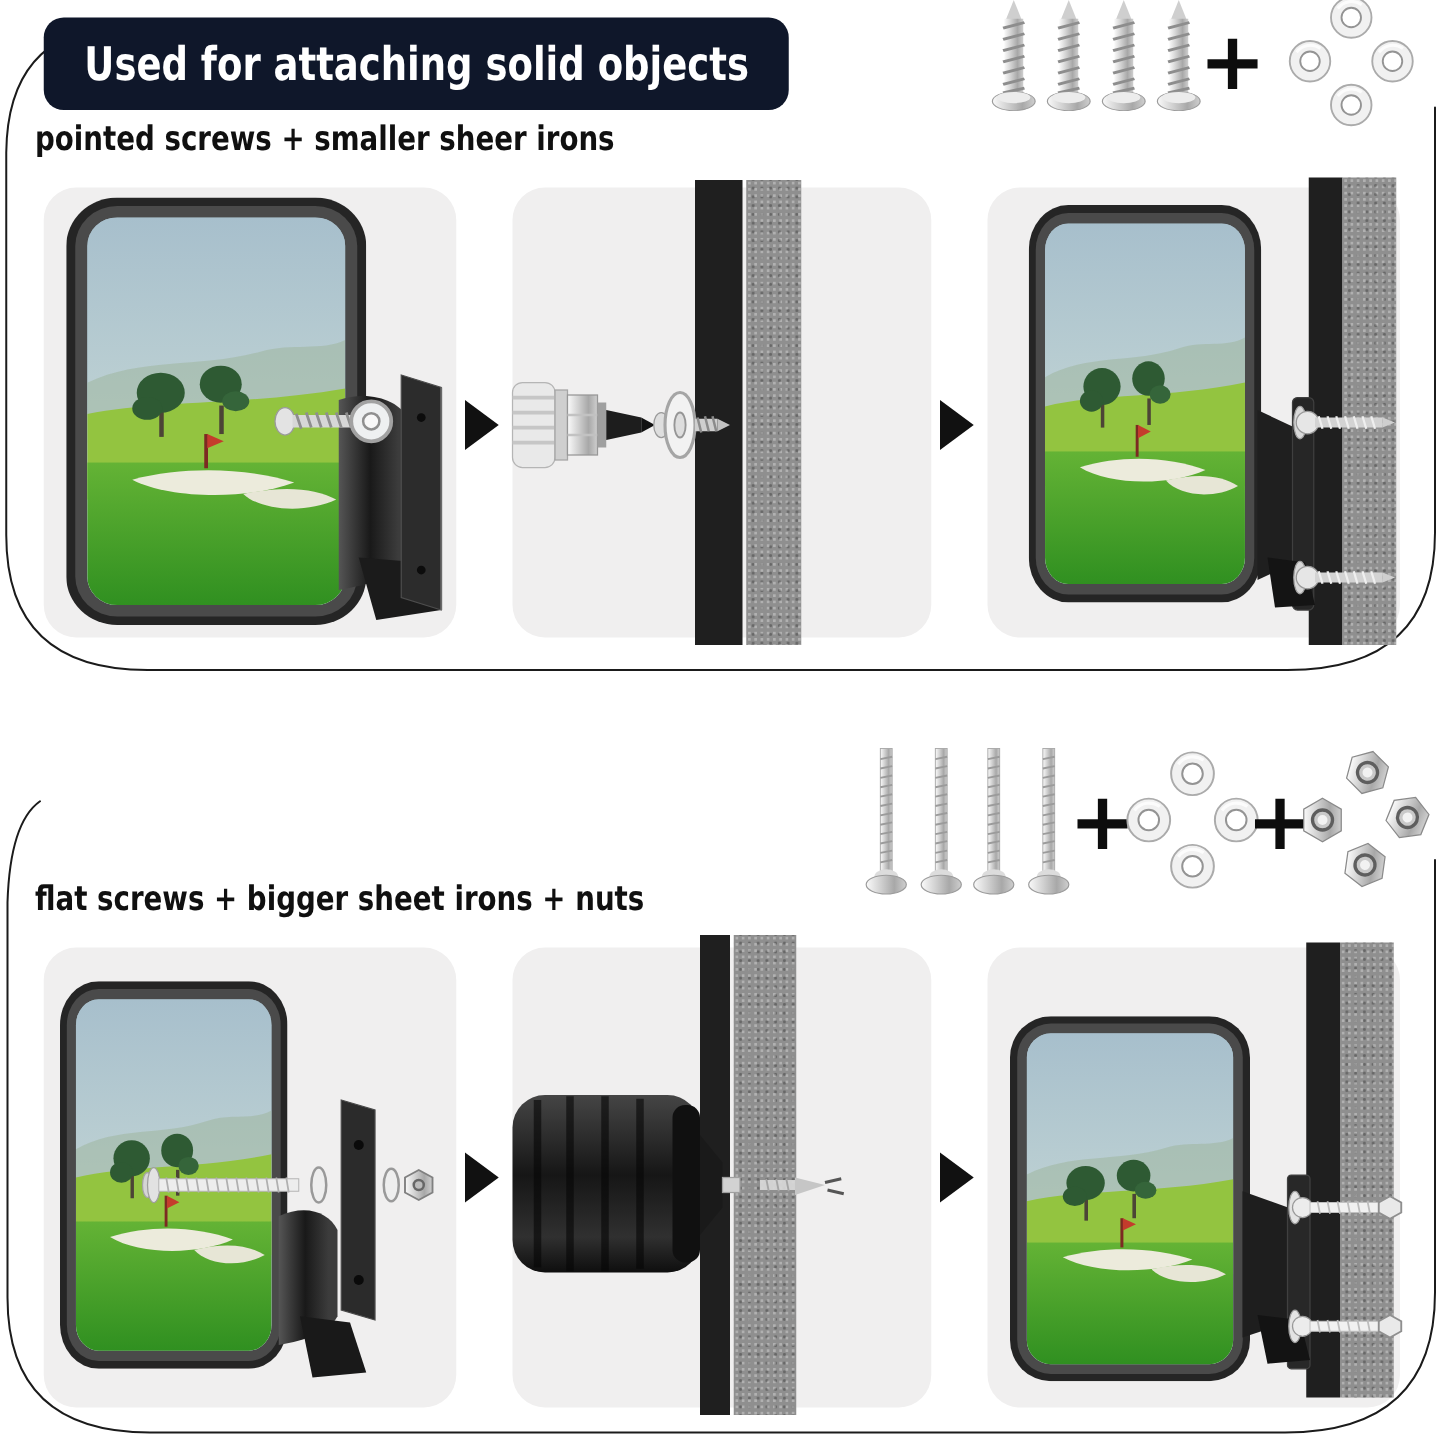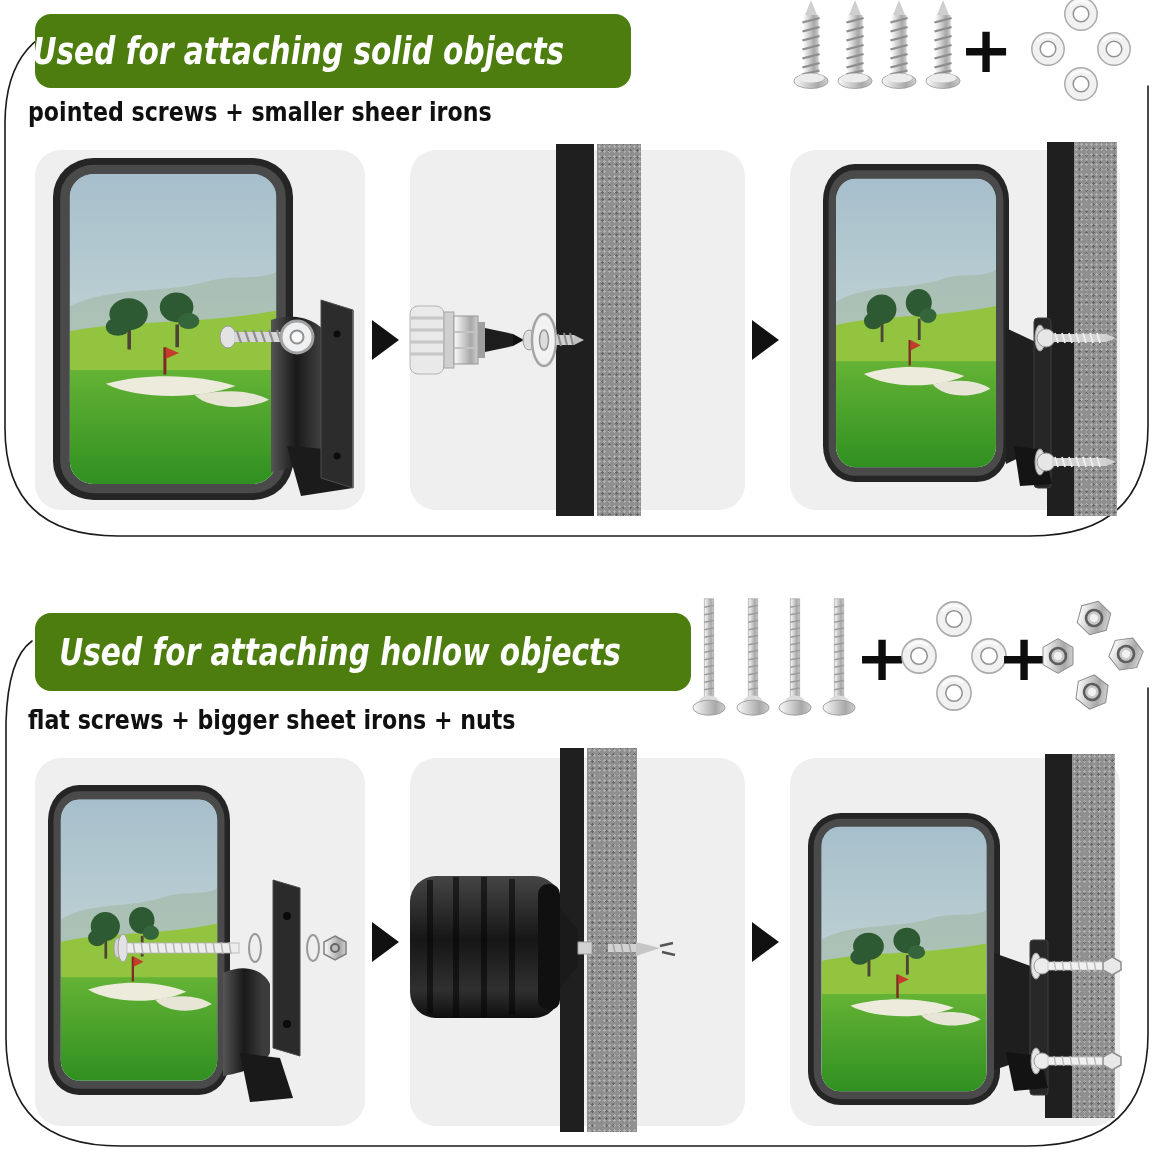--- a/index.html
+++ b/index.html
@@ -1,20 +1,20 @@
 <!DOCTYPE html>
 <html><head>
 <meta charset="utf-8">
 <style>
   html,body{margin:0;padding:0;background:#ffffff;}
   #stage{position:relative;width:1154px;height:1152px;background:#ffffff;overflow:hidden;
          font-family:"DejaVu Sans",sans-serif;}
   .frameline{position:absolute;left:0;top:0;z-index:0;pointer-events:none;}
-  .banner{position:absolute;background:#4d7c0f;color:#ffffff;border-radius:16px;
-          display:flex;align-items:center;justify-content:flex-end;z-index:4;font-style:italic;}
+  .banner{position:absolute;background:#0f172a;color:#ffffff;border-radius:16px;
+          display:flex;align-items:center;justify-content:center;z-index:4;}
   .banner span{font-weight:bold;font-size:37px;white-space:nowrap;transform:scaleX(0.80);transform-origin:center;}
   .subtitle{position:absolute;font-weight:bold;font-size:27px;color:#101010;white-space:nowrap;
             transform:scaleX(0.82);transform-origin:left;z-index:4;}
   .panel{position:absolute;background:#f0efef;border-radius:26px;z-index:1;}
   .wall{position:absolute;z-index:2;}
   .wall-dark{background:#1f1f1f;}
   .wall-gray{background-color:#8f8f8f;
      background-image:radial-gradient(rgba(255,255,255,.30) 1px, transparent 1.3px),
                       radial-gradient(rgba(0,0,0,.28) 1px, transparent 1.3px);
      background-size:5px 5px,7px 7px;background-position:0 0,2px 3px;}
@@ -196,23 +196,20 @@
     </g>
     <g>
       <ellipse cx="250" cy="312" rx="5" ry="13" fill="#d9d9d9" stroke="#9f9f9f"></ellipse>
       <circle cx="256" cy="312" r="9" fill="#e6e6e6" stroke="#999999"></circle>
       <rect x="262" y="308" width="54" height="8" fill="#d3d3d3"></rect>
       <path d="M265 307 L268 317 M272 307 L275 317 M279 307 L282 317 M286 307 L289 317 M293 307 L296 317 M300 307 L303 317 M307 307 L310 317" stroke="#efefef" stroke-width="1.8"></path>
       <polygon points="316,308 326,312 316,316" fill="#cfcfcf"></polygon>
     </g>
   </svg>
 
-  <div class="banner" style="left:35px;top:613px;width:656px;height:78px;">
-    <span>Used for attaching hollow objects</span>
-  </div>
   <div class="subtitle" style="left:28px;top:704px;">flat screws + bigger sheet irons + nuts</div>
 
   <svg class="hw" style="left:692px;top:596px;" width="168" height="124" viewBox="0 0 168 124">
     <use href="#flatBolt" x="0" y="0" width="34" height="122"></use>
     <use href="#flatBolt" x="44" y="0" width="34" height="122"></use>
     <use href="#flatBolt" x="86" y="0" width="34" height="122"></use>
     <use href="#flatBolt" x="130" y="0" width="34" height="122"></use>
   </svg>
   <div class="plus" style="left:854px;top:618px;width:56px;height:80px;">+</div>
   <svg class="hw" style="left:896px;top:600px;" width="116" height="116" viewBox="0 0 116 116">

